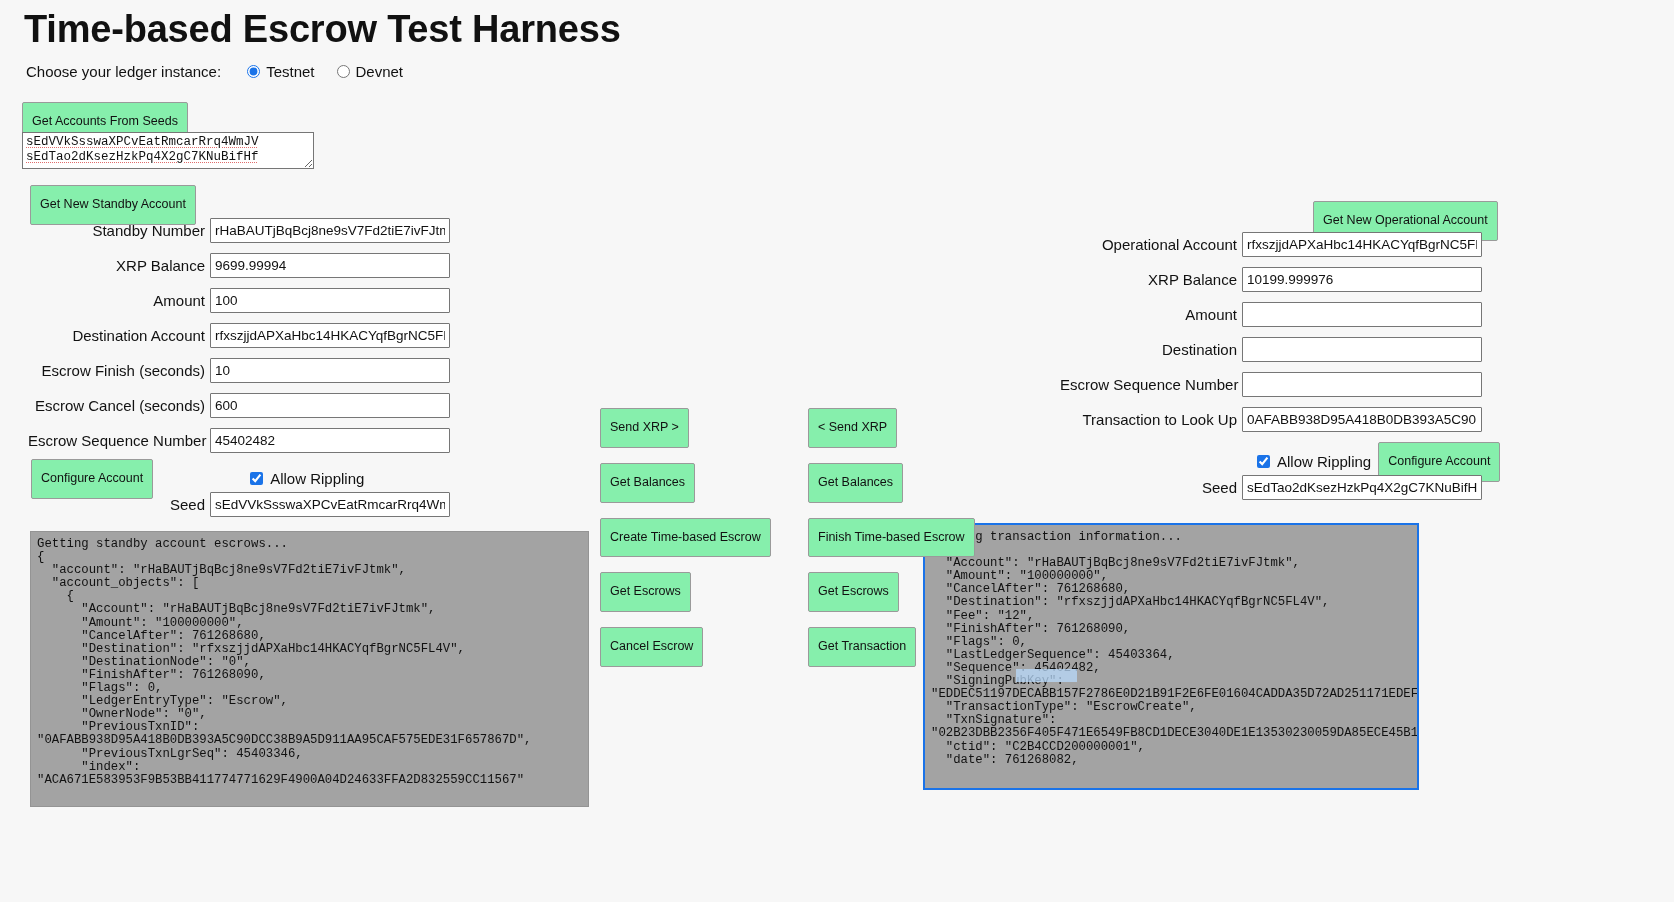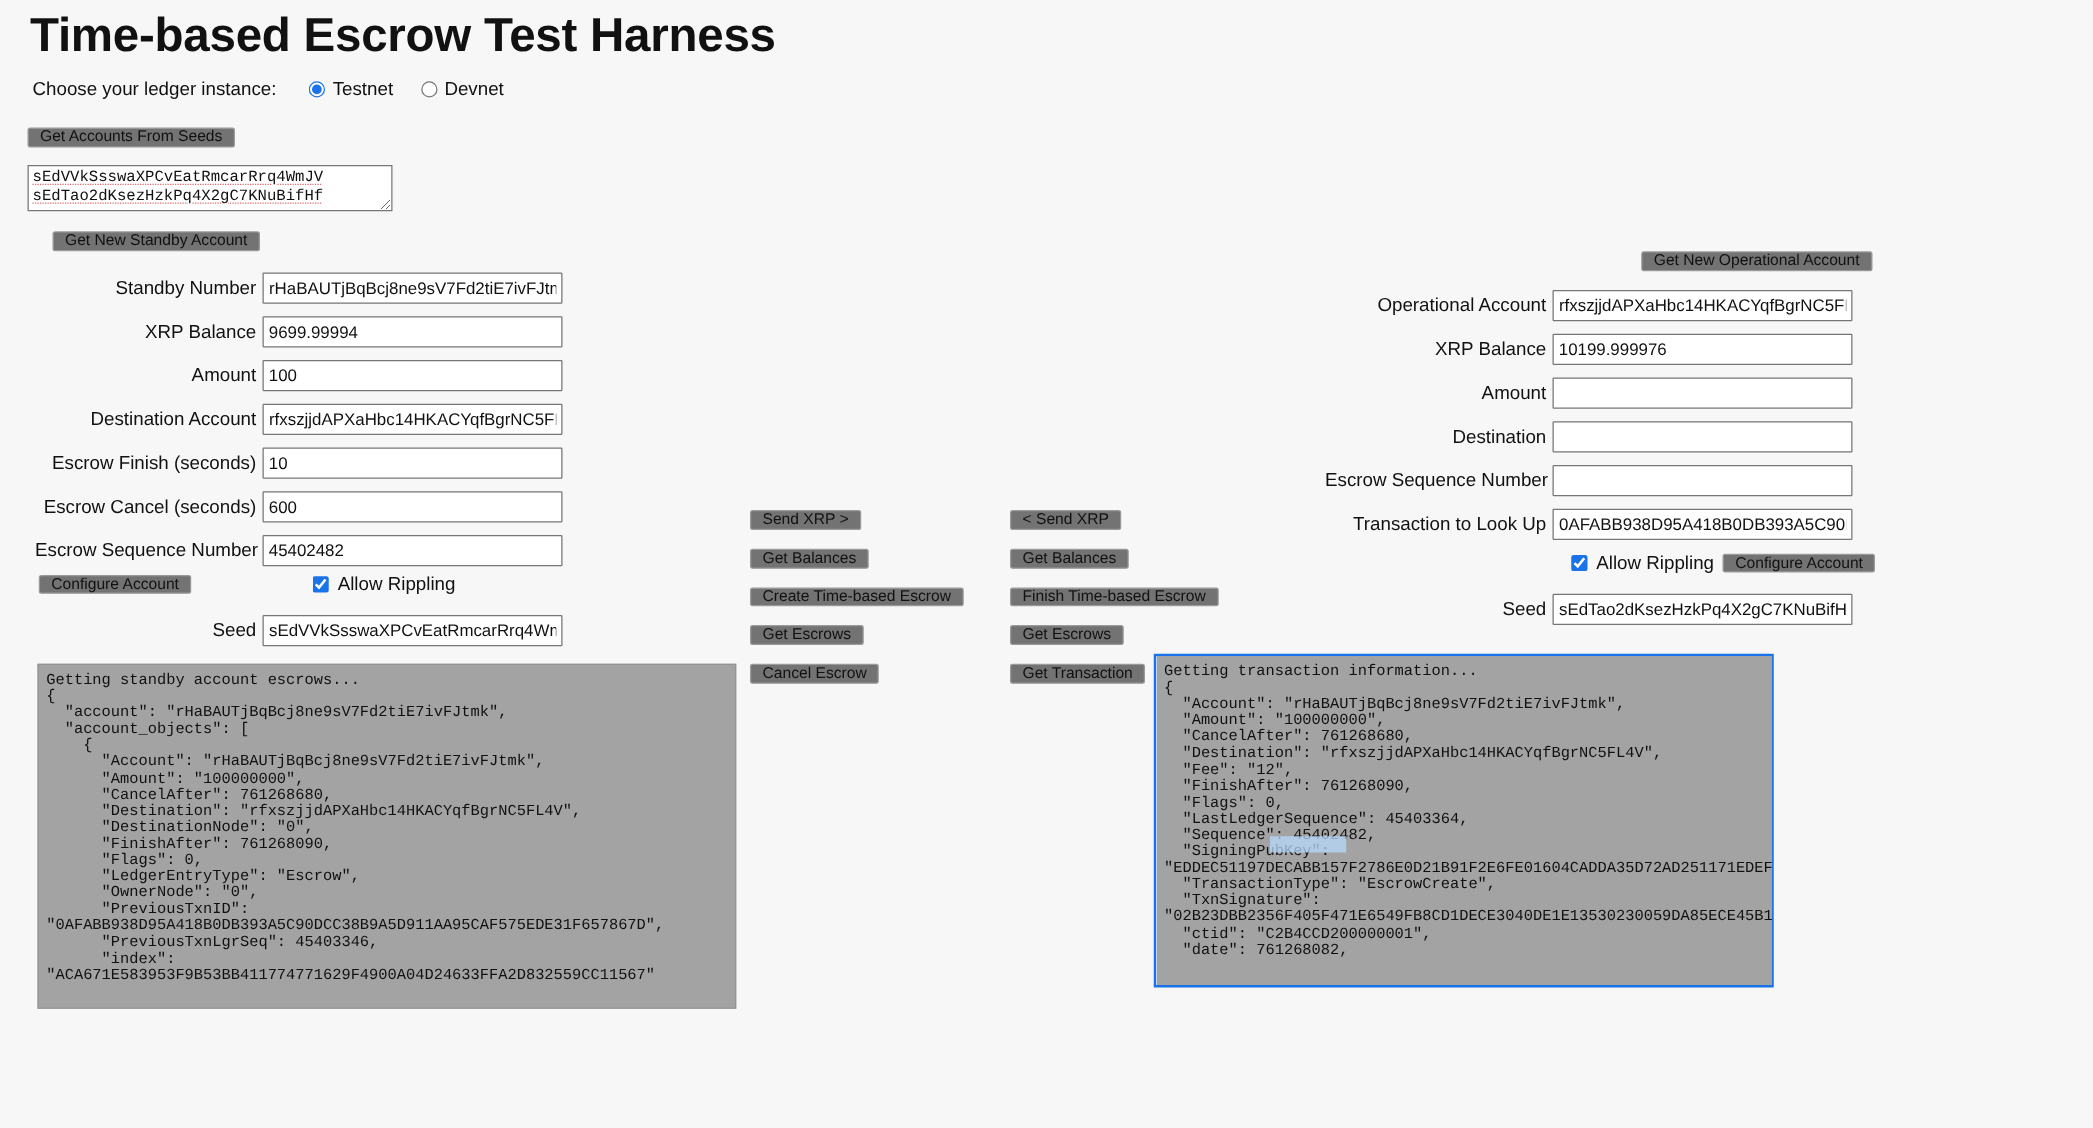--- a/index.html
+++ b/index.html
@@ -42,24 +42,24 @@
     width: 13px; height: 13px;
     margin: 0 6px 0 0;
     accent-color: #1a73e8;
   }
   .radio-wrap label { font-size: 15px; }
 
   button.btn {
     font-family: "Liberation Sans", sans-serif;
     font-size: 12.5px;
     color: #111;
-    background: #737373;
+    background: #86efac;
     border: 1px solid #9a9a9a;
     border-radius: 2px;
-    padding: 0 9px;
+    padding: 12px 9px;
     line-height: 1.1;
     cursor: pointer;
     white-space: nowrap;
   }
 
   .seeds-area {
     position: absolute;
     left: 22px; top: 132px;
     width: 292px; height: 37px;
     font-family: "Liberation Mono", monospace;
@@ -131,21 +131,21 @@
   }
   #left-config-row .spacer { width: 97px; }
 
   #left-seed-row {
     position: absolute;
     left: 28px; top: 492px;
   }
   #left-seed-row .flabel { width: 182px; }
   #left-seed-row input.ftext { width: 240px; }
 
-  #btn-new-standby { position: absolute; left: 30px; top: 185px; margin-left: 12px; }
+  #btn-new-standby { position: absolute; left: 30px; top: 185px; }
   #btn-get-accounts { position: absolute; left: 22px; top: 102px; }
   #btn-new-operational { position: absolute; left: 1313px; top: 201px; }
 
   #right-config-row {
     position: absolute;
     left: 1257px; top: 442px;
     display: flex;
     align-items: center;
   }
   #right-config-row .checkrow { margin-right: 7px; }

